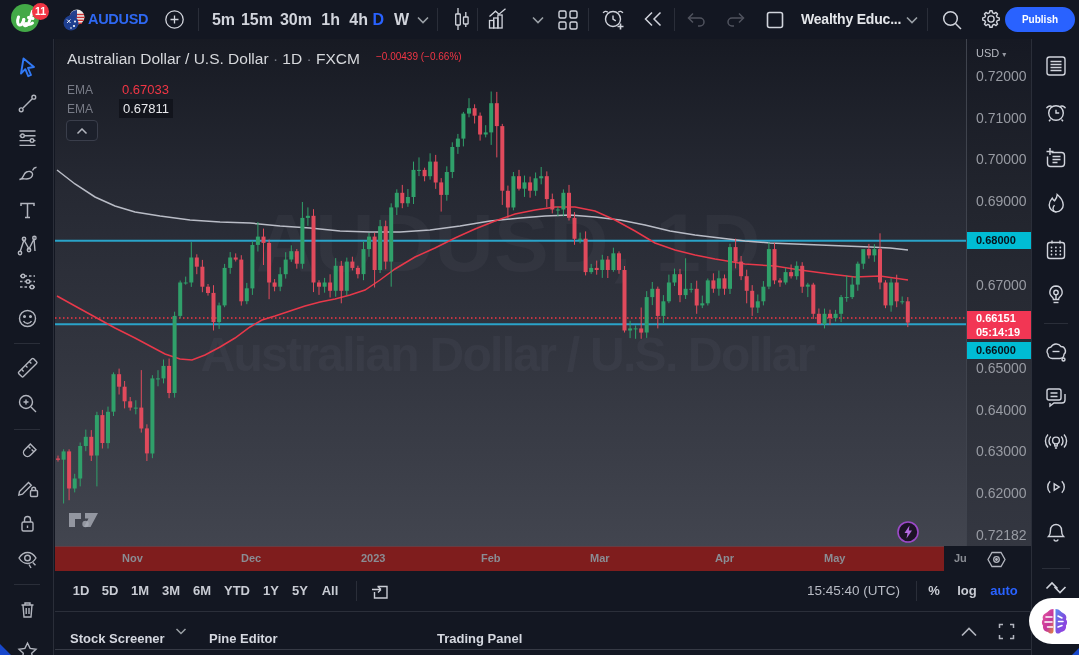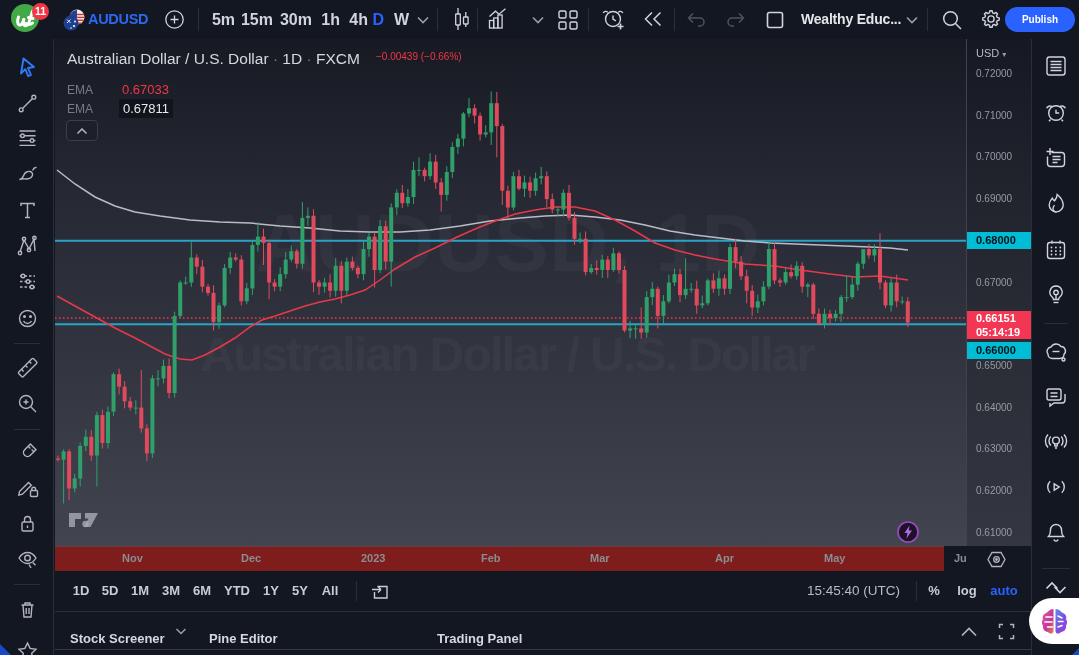--- a/index.html
+++ b/index.html
@@ -10,21 +10,21 @@
 .tsep { top:8px; width:1px; height:23px; background:#2a2e39; }
 .tf { top:0; height:39px; line-height:39px; font-size:16px; font-weight:700; color:#d1d4dc; text-align:right; }
 #leftbar { left:0; top:39px; width:54px; height:616px; background:#131722; border-right:1px solid #2a2e39; }
 .lsep { left:14px; width:26px; height:1px; background:#2a2e39; }
 #rightbar { left:1031px; top:39px; width:48px; height:616px; background:#131722; border-left:1px solid #2a2e39; }
 #chartpane { left:55px; top:39px; width:911px; height:507px;
   background:linear-gradient(180deg,#171a23 0%, #262933 30%, #333640 65%, #42454f 100%); }
 #axispane { left:966px; top:39px; width:65px; height:507px;
   background:linear-gradient(180deg,#161923 0%, #21242d 30%, #2b2e37 65%, #343741 100%);
   border-left:1px solid #3f434d; }
-.axlab { left:0; width:60px; font-size:10px; color:#989ba3; text-align:left; padding-left:9px; }
+.axlab { left:0; width:60px; font-size:14px; color:#989ba3; text-align:left; padding-left:9px; }
 #taxis { left:55px; top:546px; width:889px; height:25px; background:#7f1d1d; border-top:1px solid #55596388;font-weight:bold; }
 .tlab { top:5px; font-size:11px; color:#8a8d94; }
 #btoolbar { left:55px; top:572px; width:976px; height:38px; background:#131722; }
 .rbtn { top:0; height:38px; line-height:38px; font-size:13px; font-weight:700; color:#c9ccd4; text-align:center; }
 #bpanel { left:55px; top:611px; width:1024px; height:39px; background:#131722; border-top:1px solid #2b2f3a; border-bottom:1px solid #363a45; }
 .ptab { top:8px; height:38px; line-height:38px; font-size:13px; font-weight:700; color:#d5d8e0; }
 </style></head>
 <body>
 <div id="app">
 <div class="abs" id="chartpane">
@@ -360,21 +360,21 @@
 <div class="abs axlab" style="top:71px">0.71000</div>
 <div class="abs axlab" style="top:112px">0.70000</div>
 <div class="abs axlab" style="top:154px">0.69000</div>
 <div class="abs axlab" style="top:196px">0.68000</div>
 <div class="abs axlab" style="top:238px">0.67000</div>
 <div class="abs axlab" style="top:279px">0.66000</div>
 <div class="abs axlab" style="top:321px">0.65000</div>
 <div class="abs axlab" style="top:363px">0.64000</div>
 <div class="abs axlab" style="top:404px">0.63000</div>
 <div class="abs axlab" style="top:446px">0.62000</div>
-<div class="abs axlab" style="top:488px">0.61000</div>
+<div class="abs axlab" style="top:488px">0.72182</div>
 <div class="abs" style="left:0;top:193px;width:65px;height:17px;background:#00bcd4;color:#06121a;font-size:11px;font-weight:bold;line-height:17px;padding-left:9px">0.68000</div>
 <div class="abs" style="left:0;top:272px;width:65px;height:28px;background:#f23654;color:#fff;font-size:11px;font-weight:bold;line-height:14px;padding-left:9px">0.66151<br>05:14:19</div>
 <div class="abs" style="left:0;top:303px;width:65px;height:17px;background:#00bcd4;color:#06121a;font-size:11px;font-weight:bold;line-height:17px;padding-left:9px">0.66000</div>
 </div>
     <div class="abs" id="taxis">
 <div class="abs tlab" style="left:67px">Nov</div>
 <div class="abs tlab" style="left:186px">Dec</div>
 <div class="abs tlab" style="left:306px">2023</div>
 <div class="abs tlab" style="left:426px">Feb</div>
 <div class="abs tlab" style="left:535px">Mar</div>

